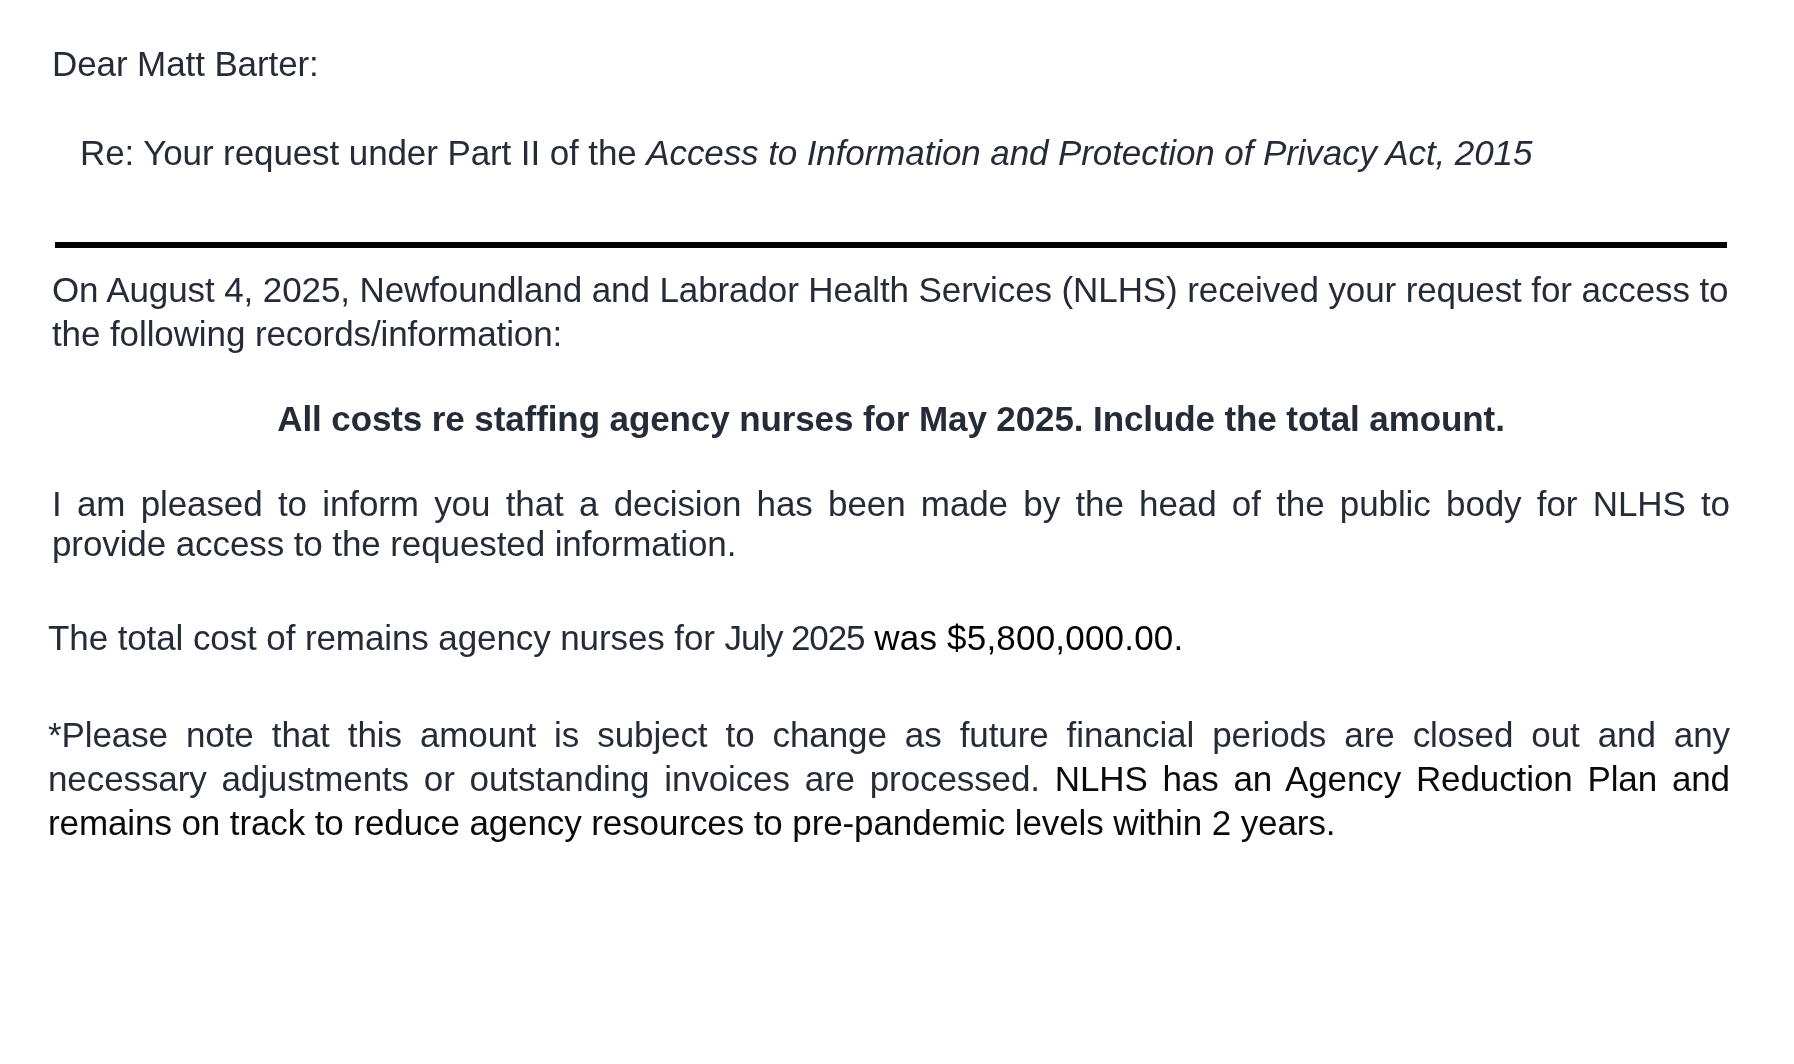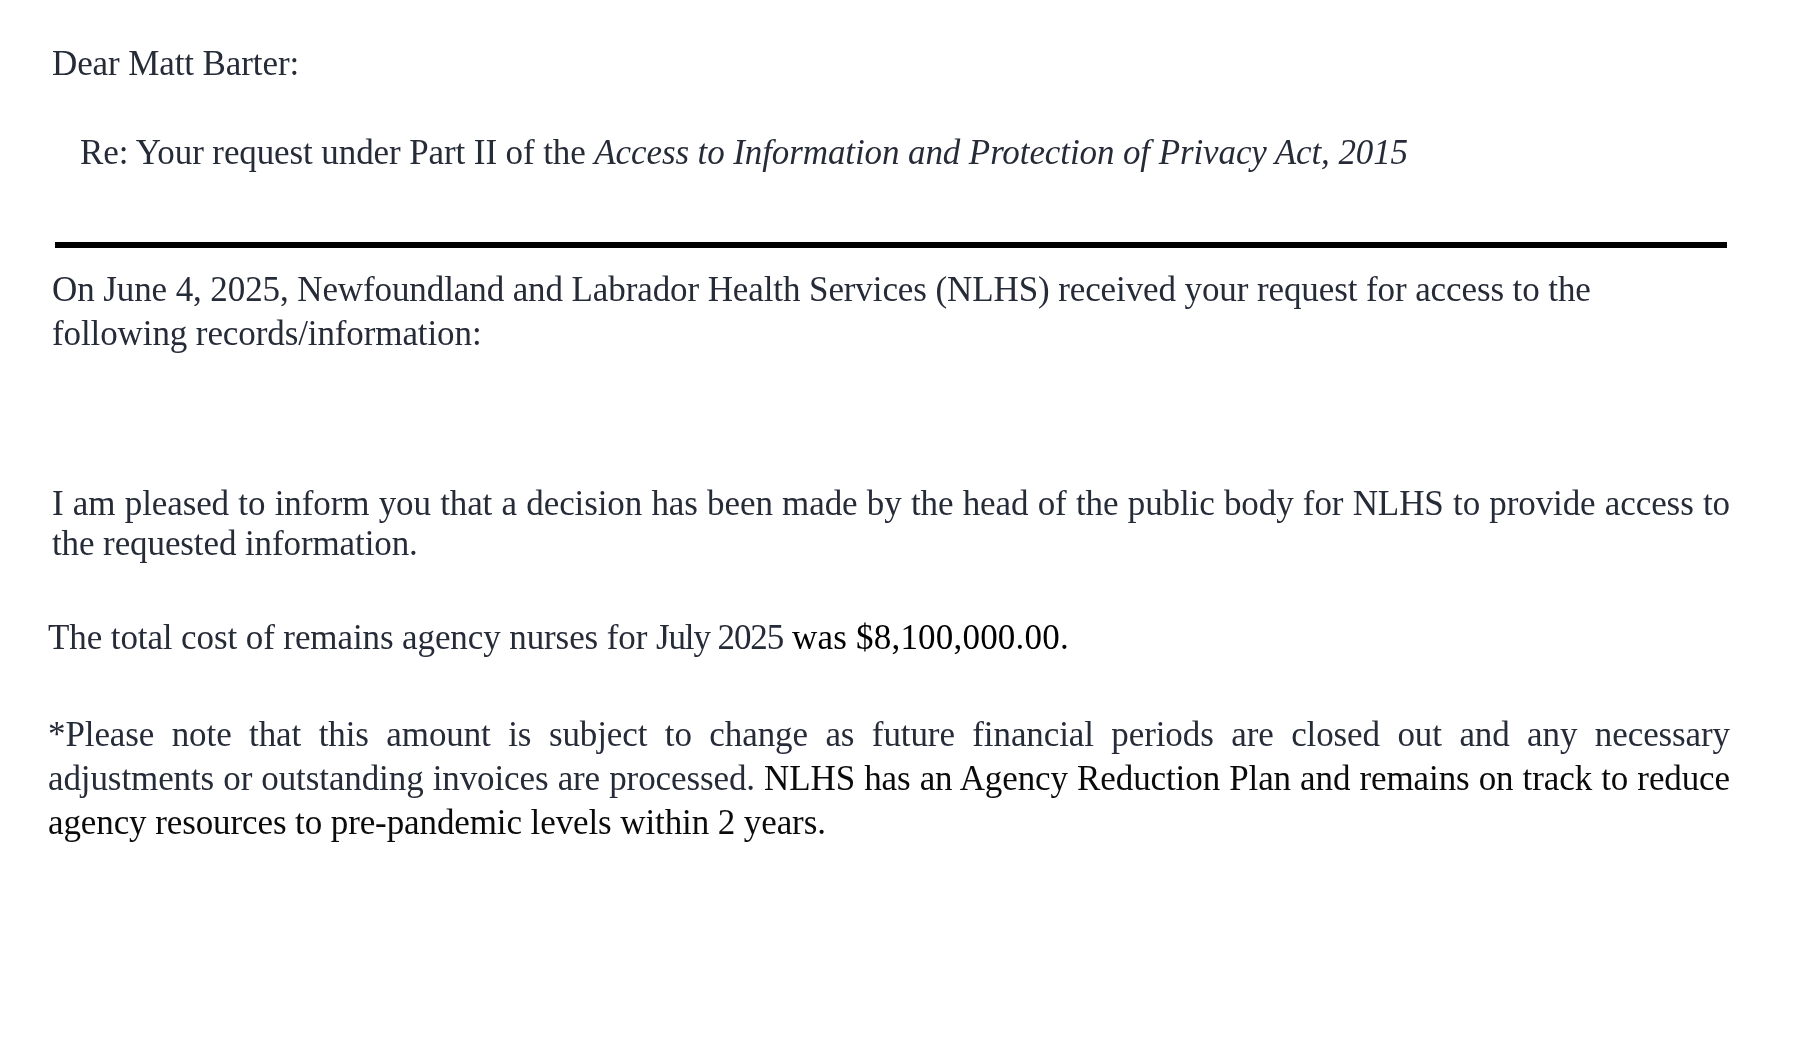--- a/index.html
+++ b/index.html
@@ -16,21 +16,20 @@
     color: #262b38;
     -webkit-font-smoothing: antialiased;
   }
 
   .page {
     position: relative;
     width: 1684px;
     height: 1064px;
     background: #ffffff;
     box-sizing: border-box;
-    font-family: Liberation Serif, serif;
   }
 
   
   .block {
     position: absolute;
     box-sizing: border-box;
     font-size: 35px;
     line-height: 44px;
     letter-spacing: -0.1px;
     word-spacing: 0px;
@@ -137,26 +136,27 @@
 <div class="page">
 
   <div class="block salutation">Dear Matt Barter:</div>
 
   <div class="block re-line">
     <span>Re: Your request under Part II of the </span><span class="act-title">Access to Information and Protection of Privacy Act, 2015</span>
   </div>
 
   <div class="divider"></div>
 
-  <div class="block para-received">On June 4, 2025, Newfoundland and Labrador Health Services (NLHS) received your request for access to the following records/information:</div>
+  <div class="block para-received">On August 4, 2025, Newfoundland and Labrador Health Services (NLHS) received your request for access to the following records/information:</div>
 
+  <div class="block request-text">All costs re staffing agency nurses for May 2025. Include the total amount.</div>
 
   <div class="block para-decision">I am pleased to inform you that a decision has been made by the head of the public body for NLHS to provide access to the requested information.</div>
 
   <div class="block para-total">
-    <span>The total cost of remains agency nurses for </span><span class="tight">July 2025</span><span class="amount"> was $8,100,000.00.</span>
+    <span>The total cost of remains agency nurses for </span><span class="tight">July 2025</span><span class="amount"> was $5,800,000.00.</span>
   </div>
 
   <div class="block para-note">
     <span>*Please note that this amount is subject to change as future financial periods are closed out and any necessary adjustments or outstanding invoices are processed. </span><span class="emph-black">NLHS has an Agency Reduction Plan and remains on track to reduce agency resources to pre-pandemic levels within 2 years.</span>
   </div>
 
 </div>
 
 </body></html>

